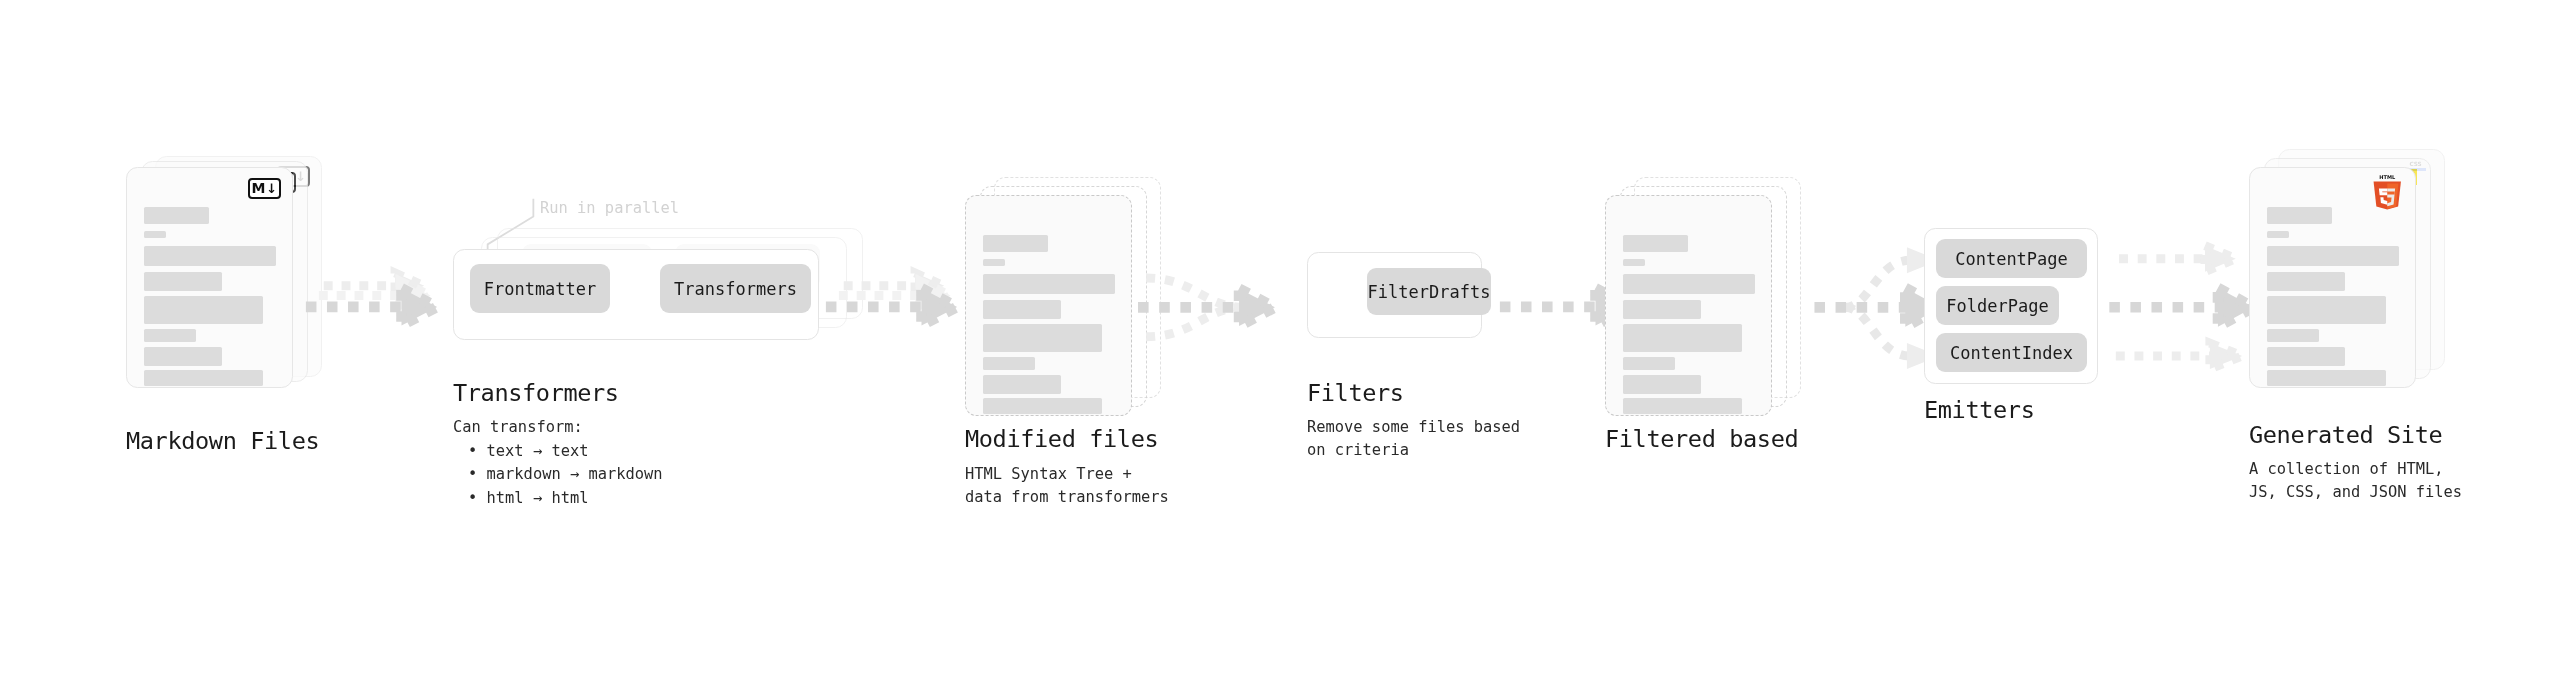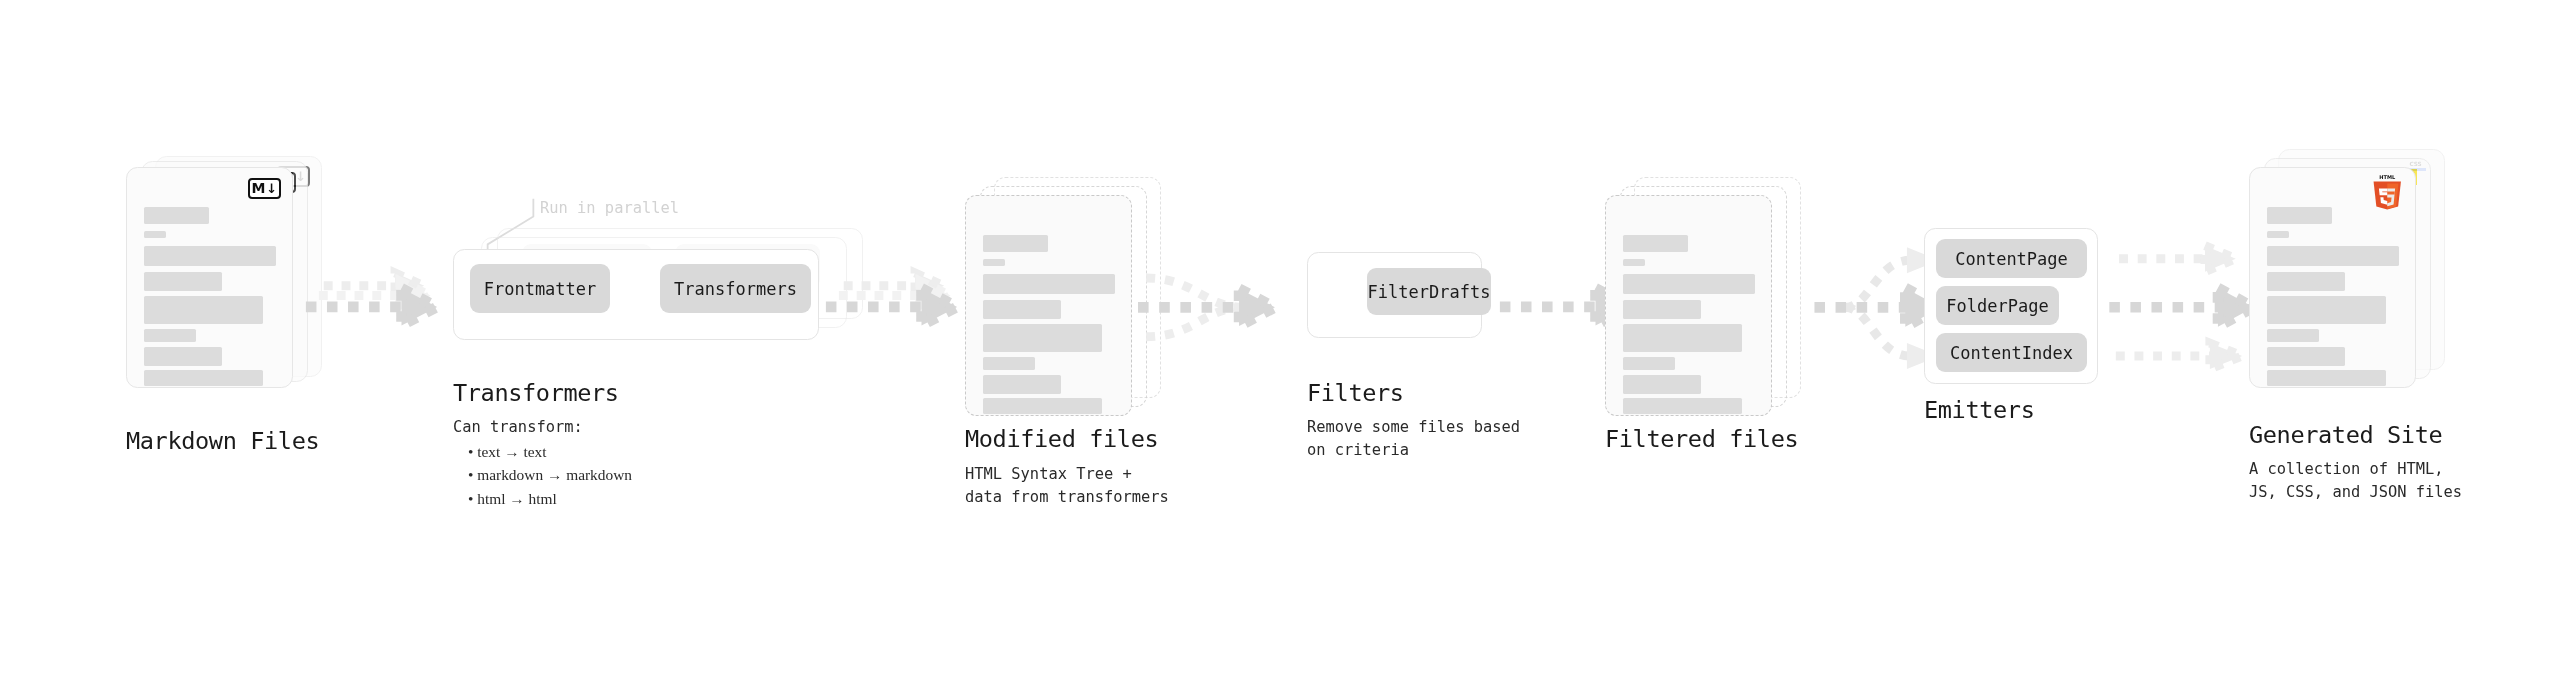--- a/index.html
+++ b/index.html
@@ -83,21 +83,21 @@
     position: absolute;
     font-family: "DejaVu Sans Mono", "Liberation Mono", monospace;
     font-size: 15.4px; color: #2a2a2a; line-height: 1.5;
     white-space: pre-line;
   }
   .cap-list {
     position: absolute;
     font-family: "DejaVu Sans Mono", "Liberation Mono", monospace;
     font-size: 15.4px; color: #2a2a2a; line-height: 1.52;
   }
-  .cap-list .li { padding-left: 13px; text-indent: -13px; font-family: Liberation Serif, serif; }
+  .cap-list .li { padding-left: 13px; text-indent: -13px; }
   .cap-list .li::before { content: "• "; }
 
   
   .panel {
     position: absolute;
     background: #ffffff;
     border: 1.4px solid #e4e4e4;
     border-radius: 11.4px;
   }
   .panel.ghost { background: transparent; opacity: .5; }
@@ -276,21 +276,21 @@
       <div class="skel l1"></div>
       <div class="skel l2"></div>
       <div class="skel l3"></div>
       <div class="skel l4"></div>
       <div class="skel l5"></div>
       <div class="skel l6"></div>
       <div class="skel l7"></div>
       <div class="skel l8"></div>
     </div>
   </div>
-  <div class="cap-title" style="left:1605px; top:425px;">Filtered files</div>
+  <div class="cap-title" style="left:1605px; top:425px;">Filtered based</div>
 
   <svg class="arrow-svg" style="left:1780px; top:236px;" width="163" height="146" viewBox="0 0 200 180">
     <path d="M 80 88 C 110 88 118 30 160 30" fill="none" stroke="#e8e8e8" stroke-width="11" stroke-dasharray="11 12"></path>
     <polygon points="156,14 196,30 156,46" fill="#ededed"></polygon>
     <path d="M 80 88 C 110 88 118 148 160 148" fill="none" stroke="#e8e8e8" stroke-width="11" stroke-dasharray="11 12"></path>
     <polygon points="156,132 196,148 156,164" fill="#ededed"></polygon>
     <g stroke="#d7d7d7" stroke-width="13" stroke-dasharray="13 13" fill="#d7d7d7">
       <line x1="42" y1="88" x2="158" y2="88"></line>
       <polygon points="154,64 198,88 154,112"></polygon>
     </g>

